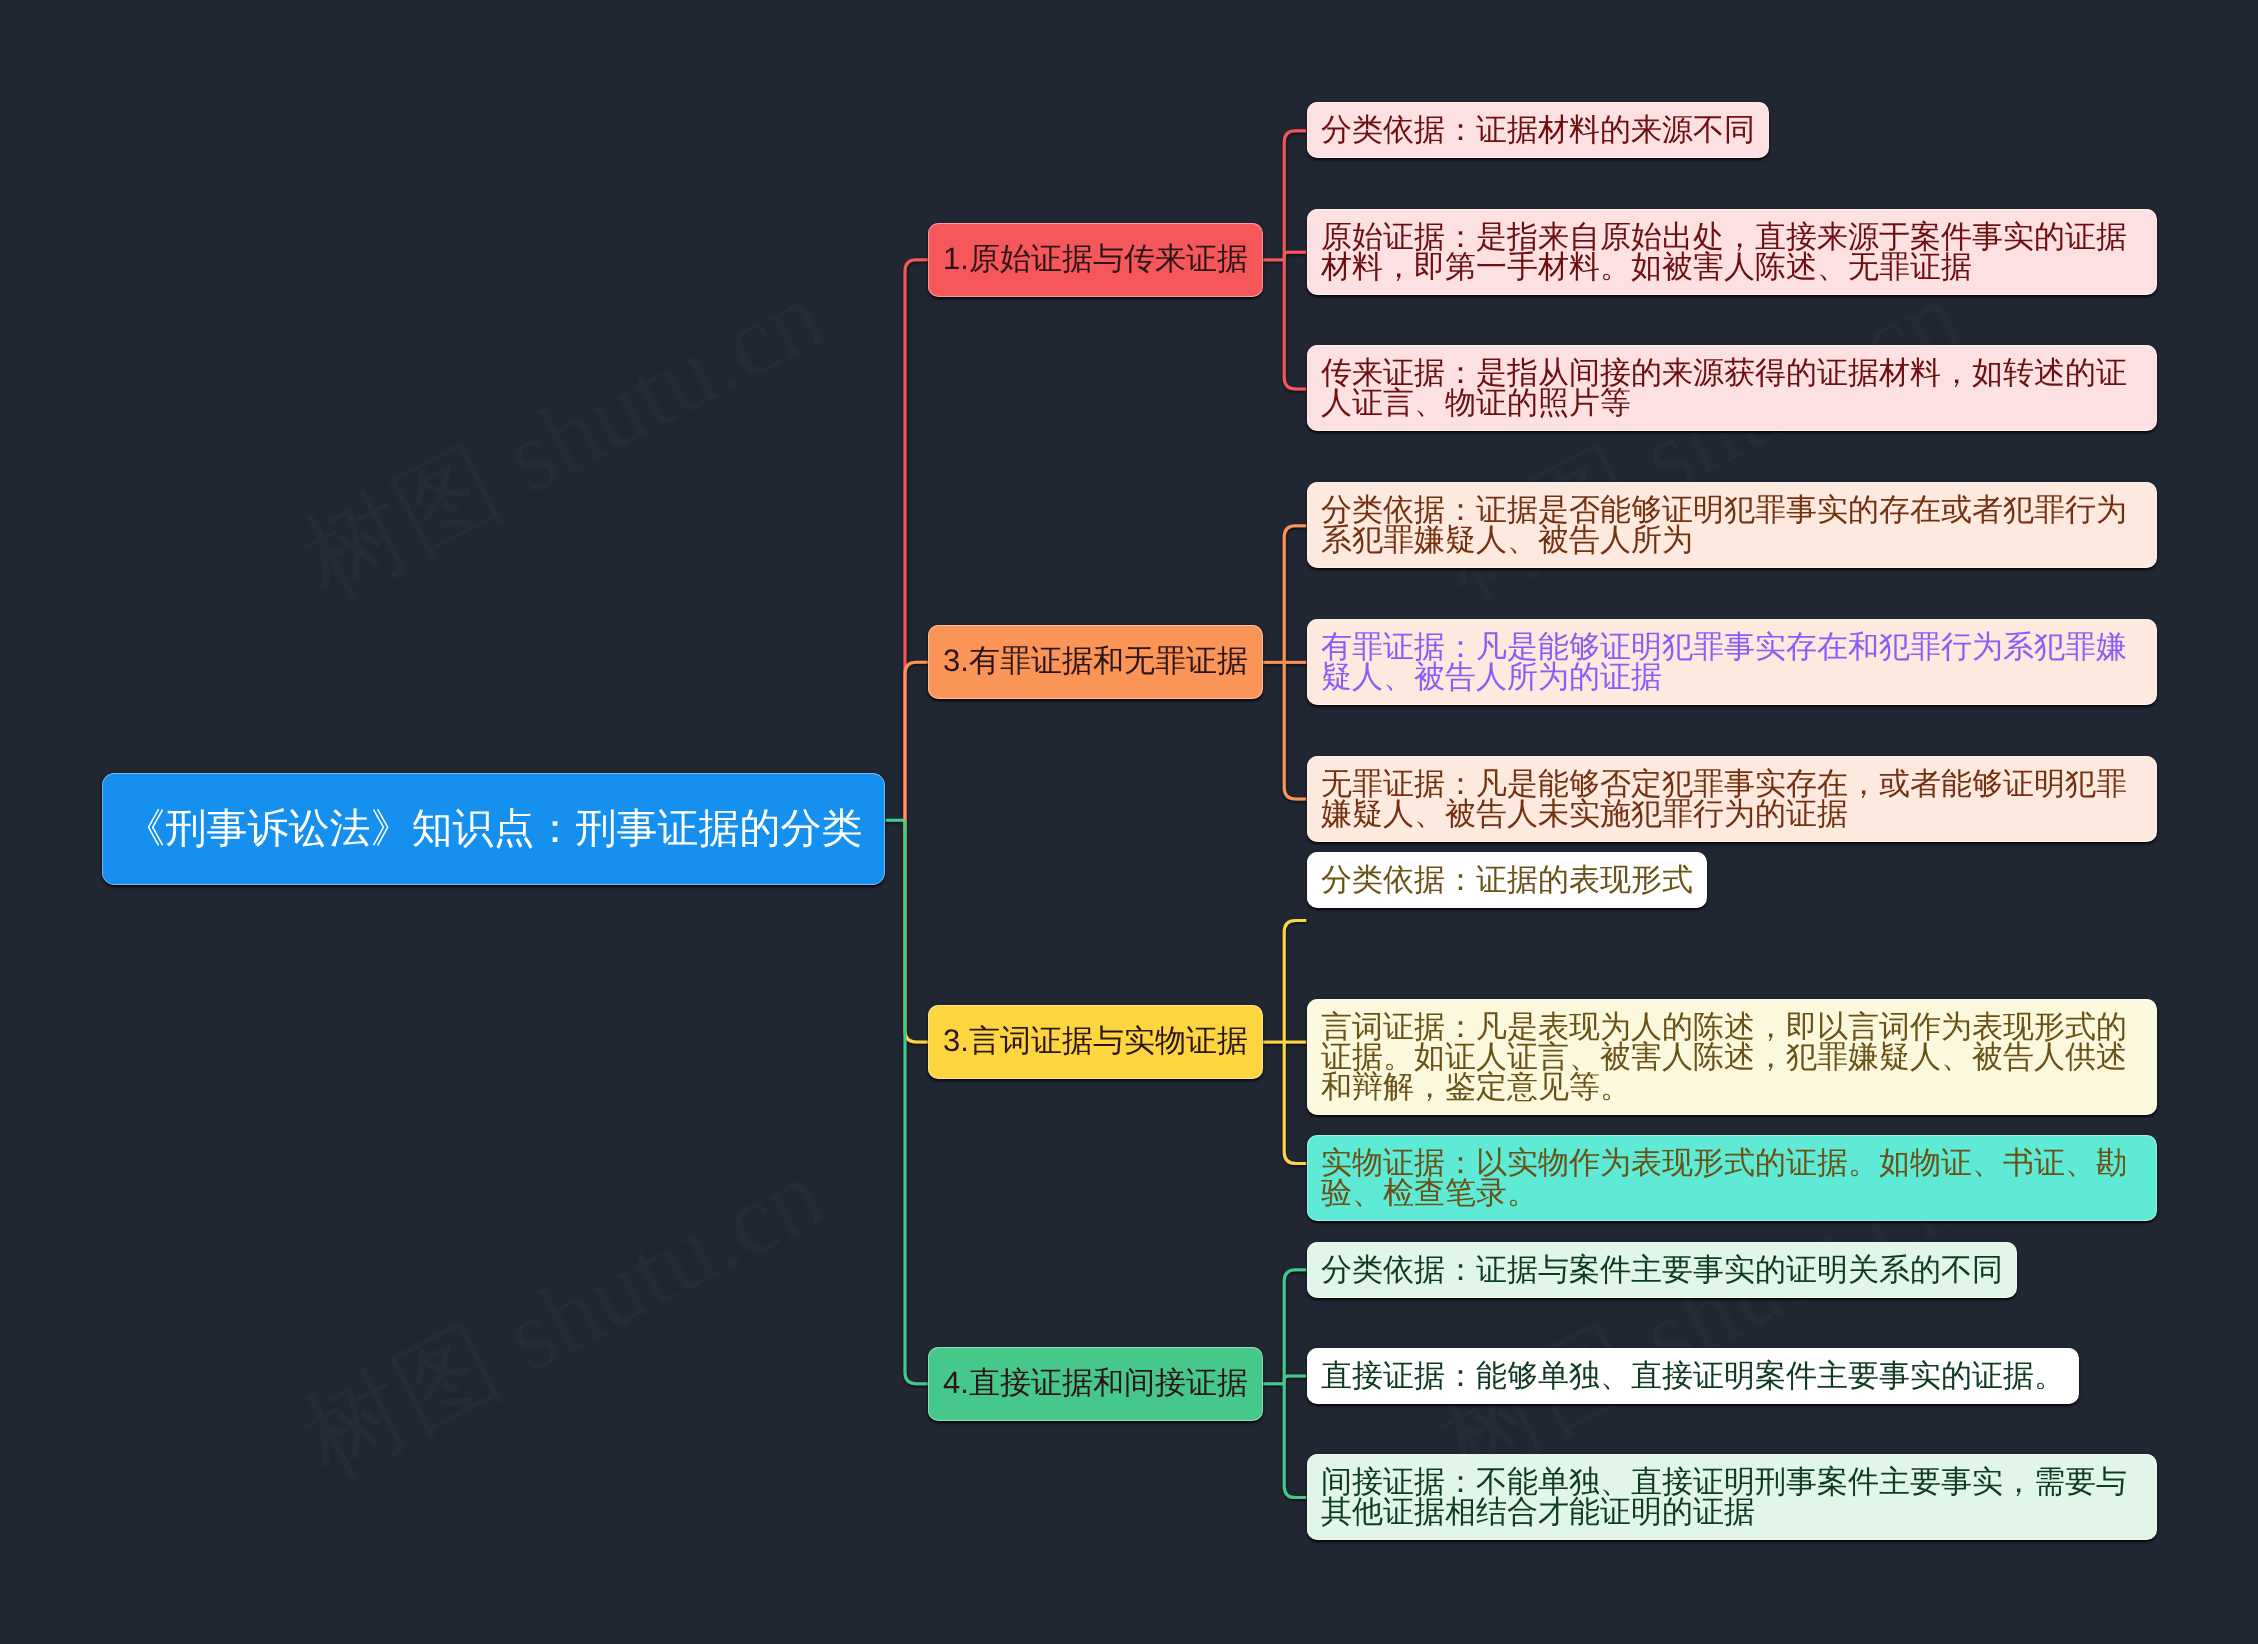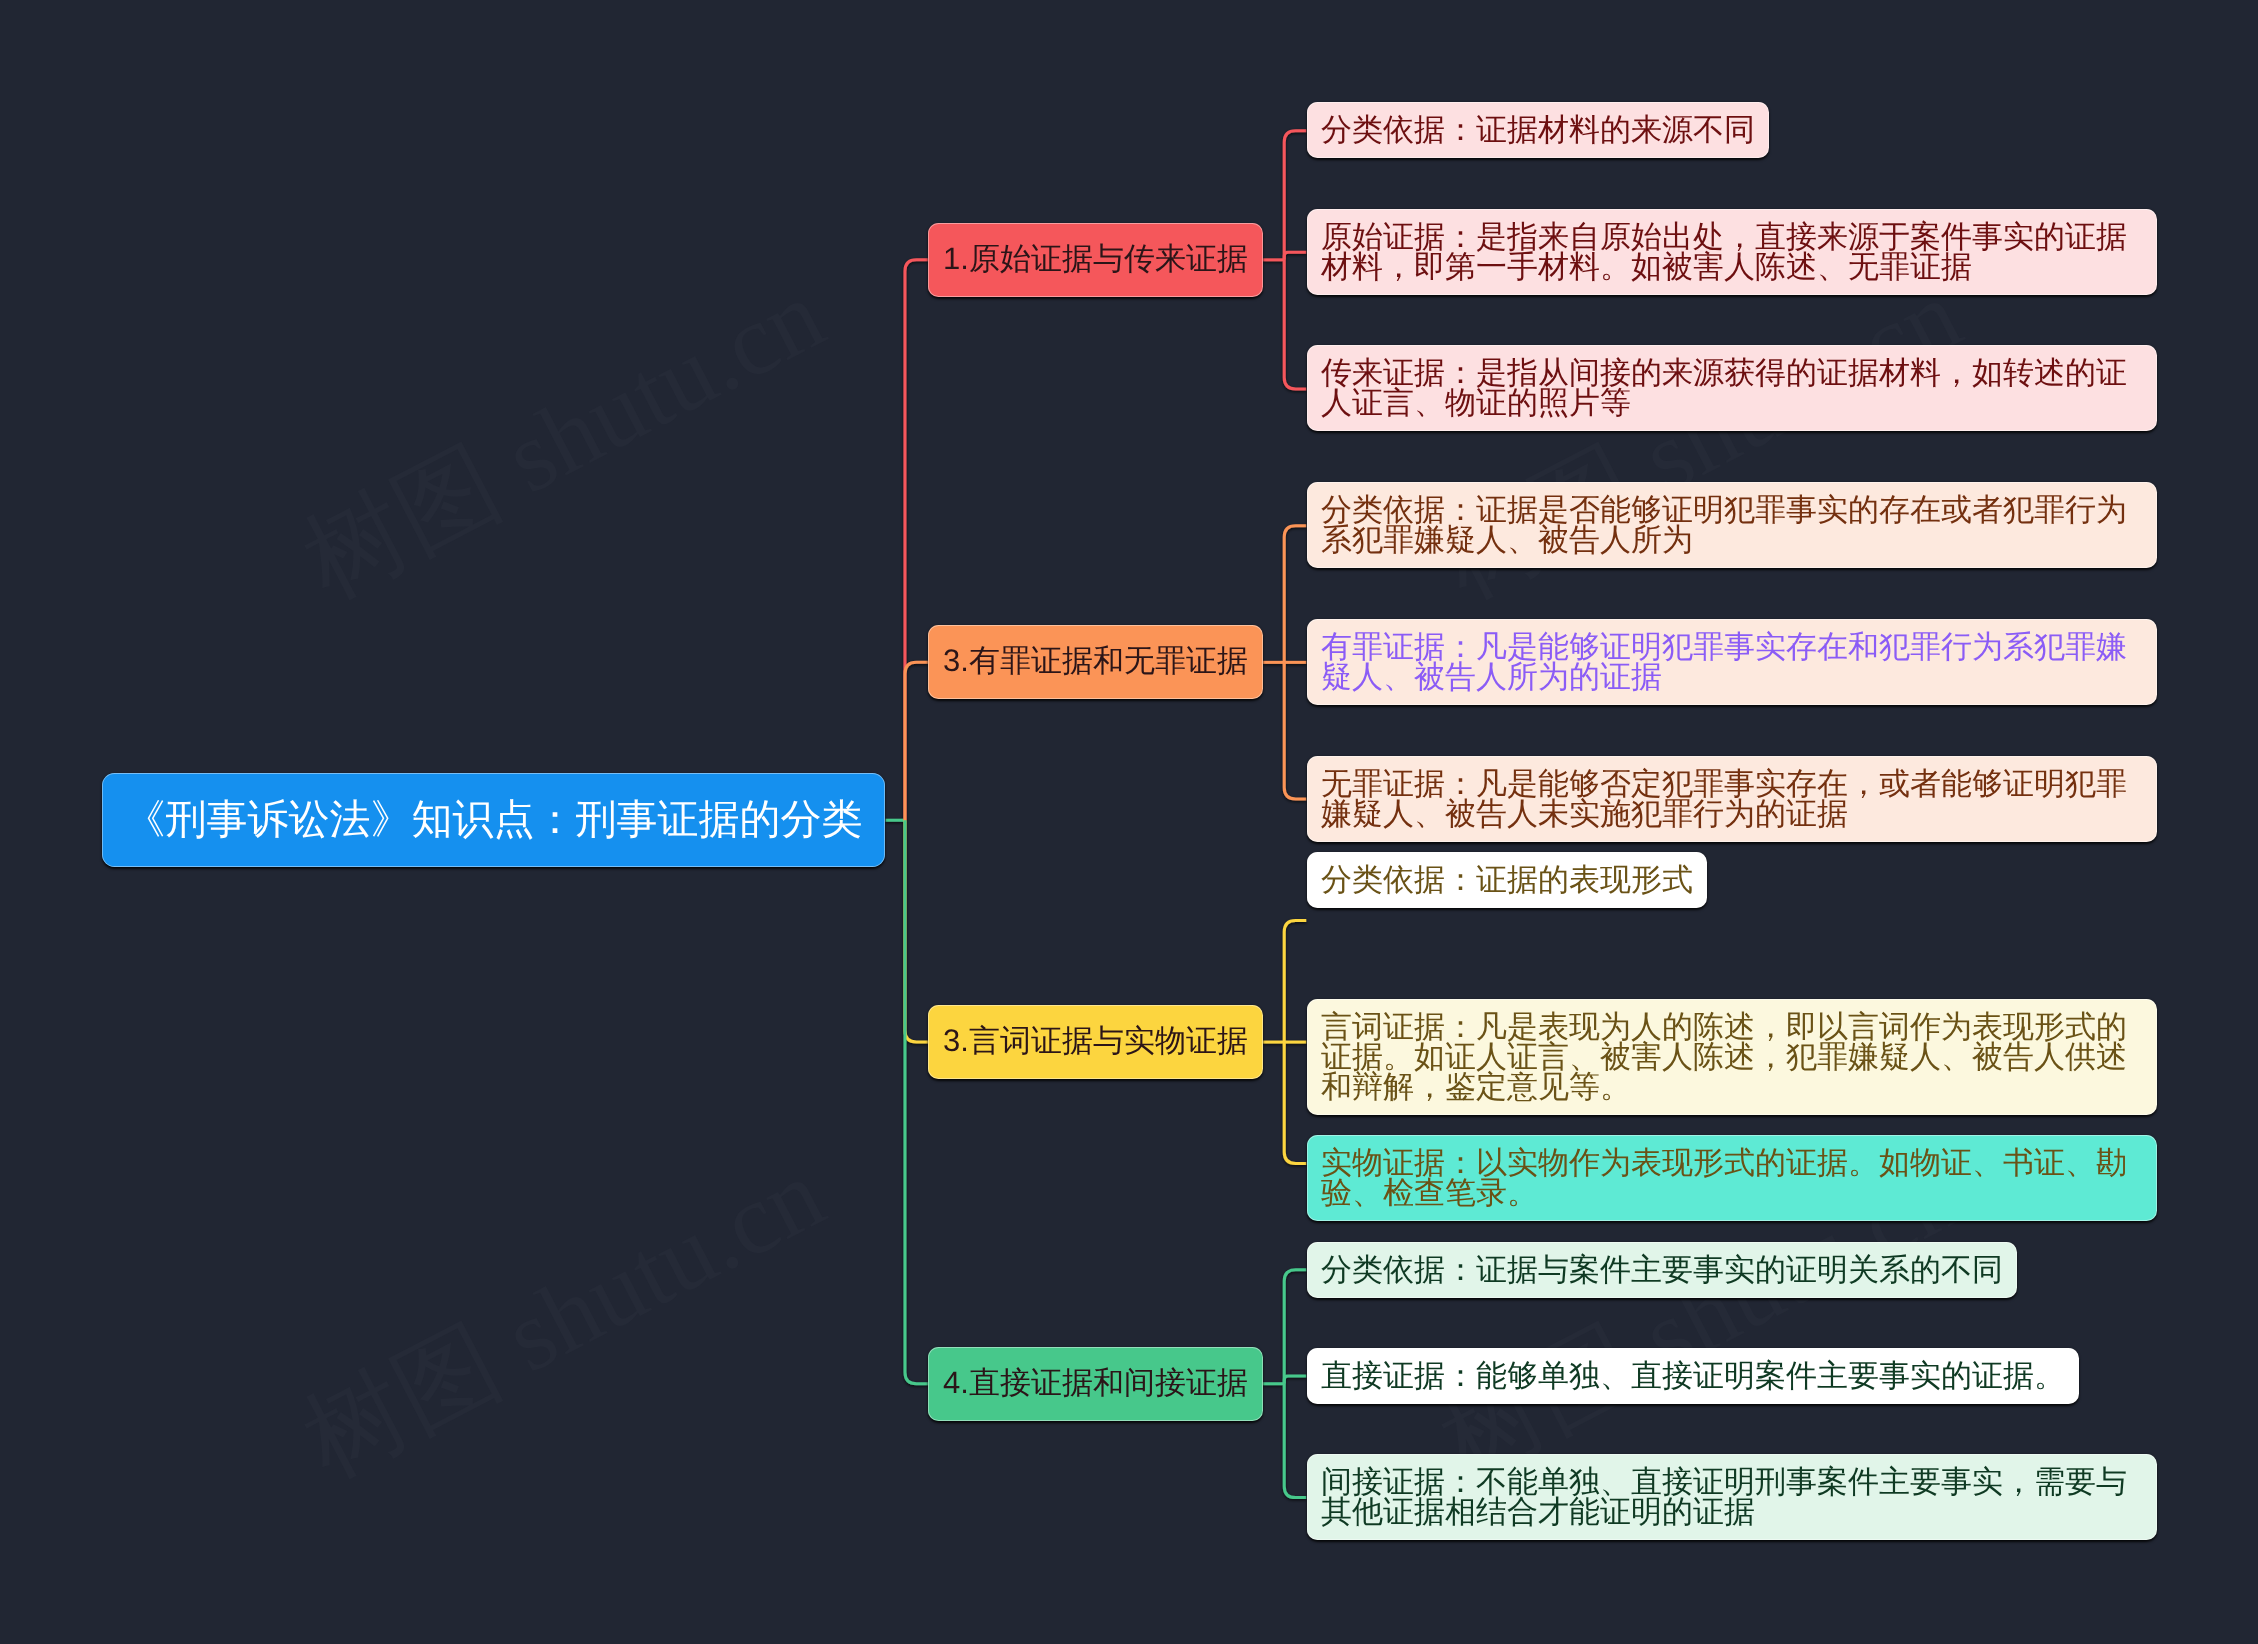--- a/index.html
+++ b/index.html
@@ -10,21 +10,21 @@
     text-rendering:geometricPrecision;
   }
   #stage{position:relative;width:2258px;height:1644px;overflow:hidden;background:#212633;}
   .node span{display:block;opacity:0.999;}
   #watermark-layer{position:absolute;left:0;top:0;width:2258px;height:1644px;overflow:hidden;}
   .wm{position:absolute;white-space:nowrap;font-size:101px;color:#252a37;
       transform:rotate(-27.5deg);transform-origin:left top;font-family:"Liberation Serif",serif;}
   #links{position:absolute;left:0;top:0;}
   .node{position:absolute;box-sizing:border-box;
     box-shadow:0 1.8px 2.6px rgba(0,0,0,0.85), inset 0 0 0 0.9px rgba(255,255,255,0.42);}
-  .root-node{left:102px;top:773px;width:783px;height:94px;background:#1590ef;color:#fff;
+  .root-node{left:102px;top:773px;width:783px;height:112px;background:#1590ef;color:#fff;
      border-radius:12.4px;display:flex;align-items:center;justify-content:center;
      font-size:41px;}
   .branch-node{left:928px;width:335px;height:74px;display:flex;align-items:center;
      font-size:31px;justify-content:center;border-radius:10.6px;color:#2b1518;text-align:right;}
   .leaf-node{left:1307px;padding:13.2px 14px;border-radius:10.6px;
      font-size:31px;line-height:30px;max-width:850px;box-sizing:border-box;
      word-break:break-all;line-break:anywhere;}
 </style>
 </head>
 <body>

